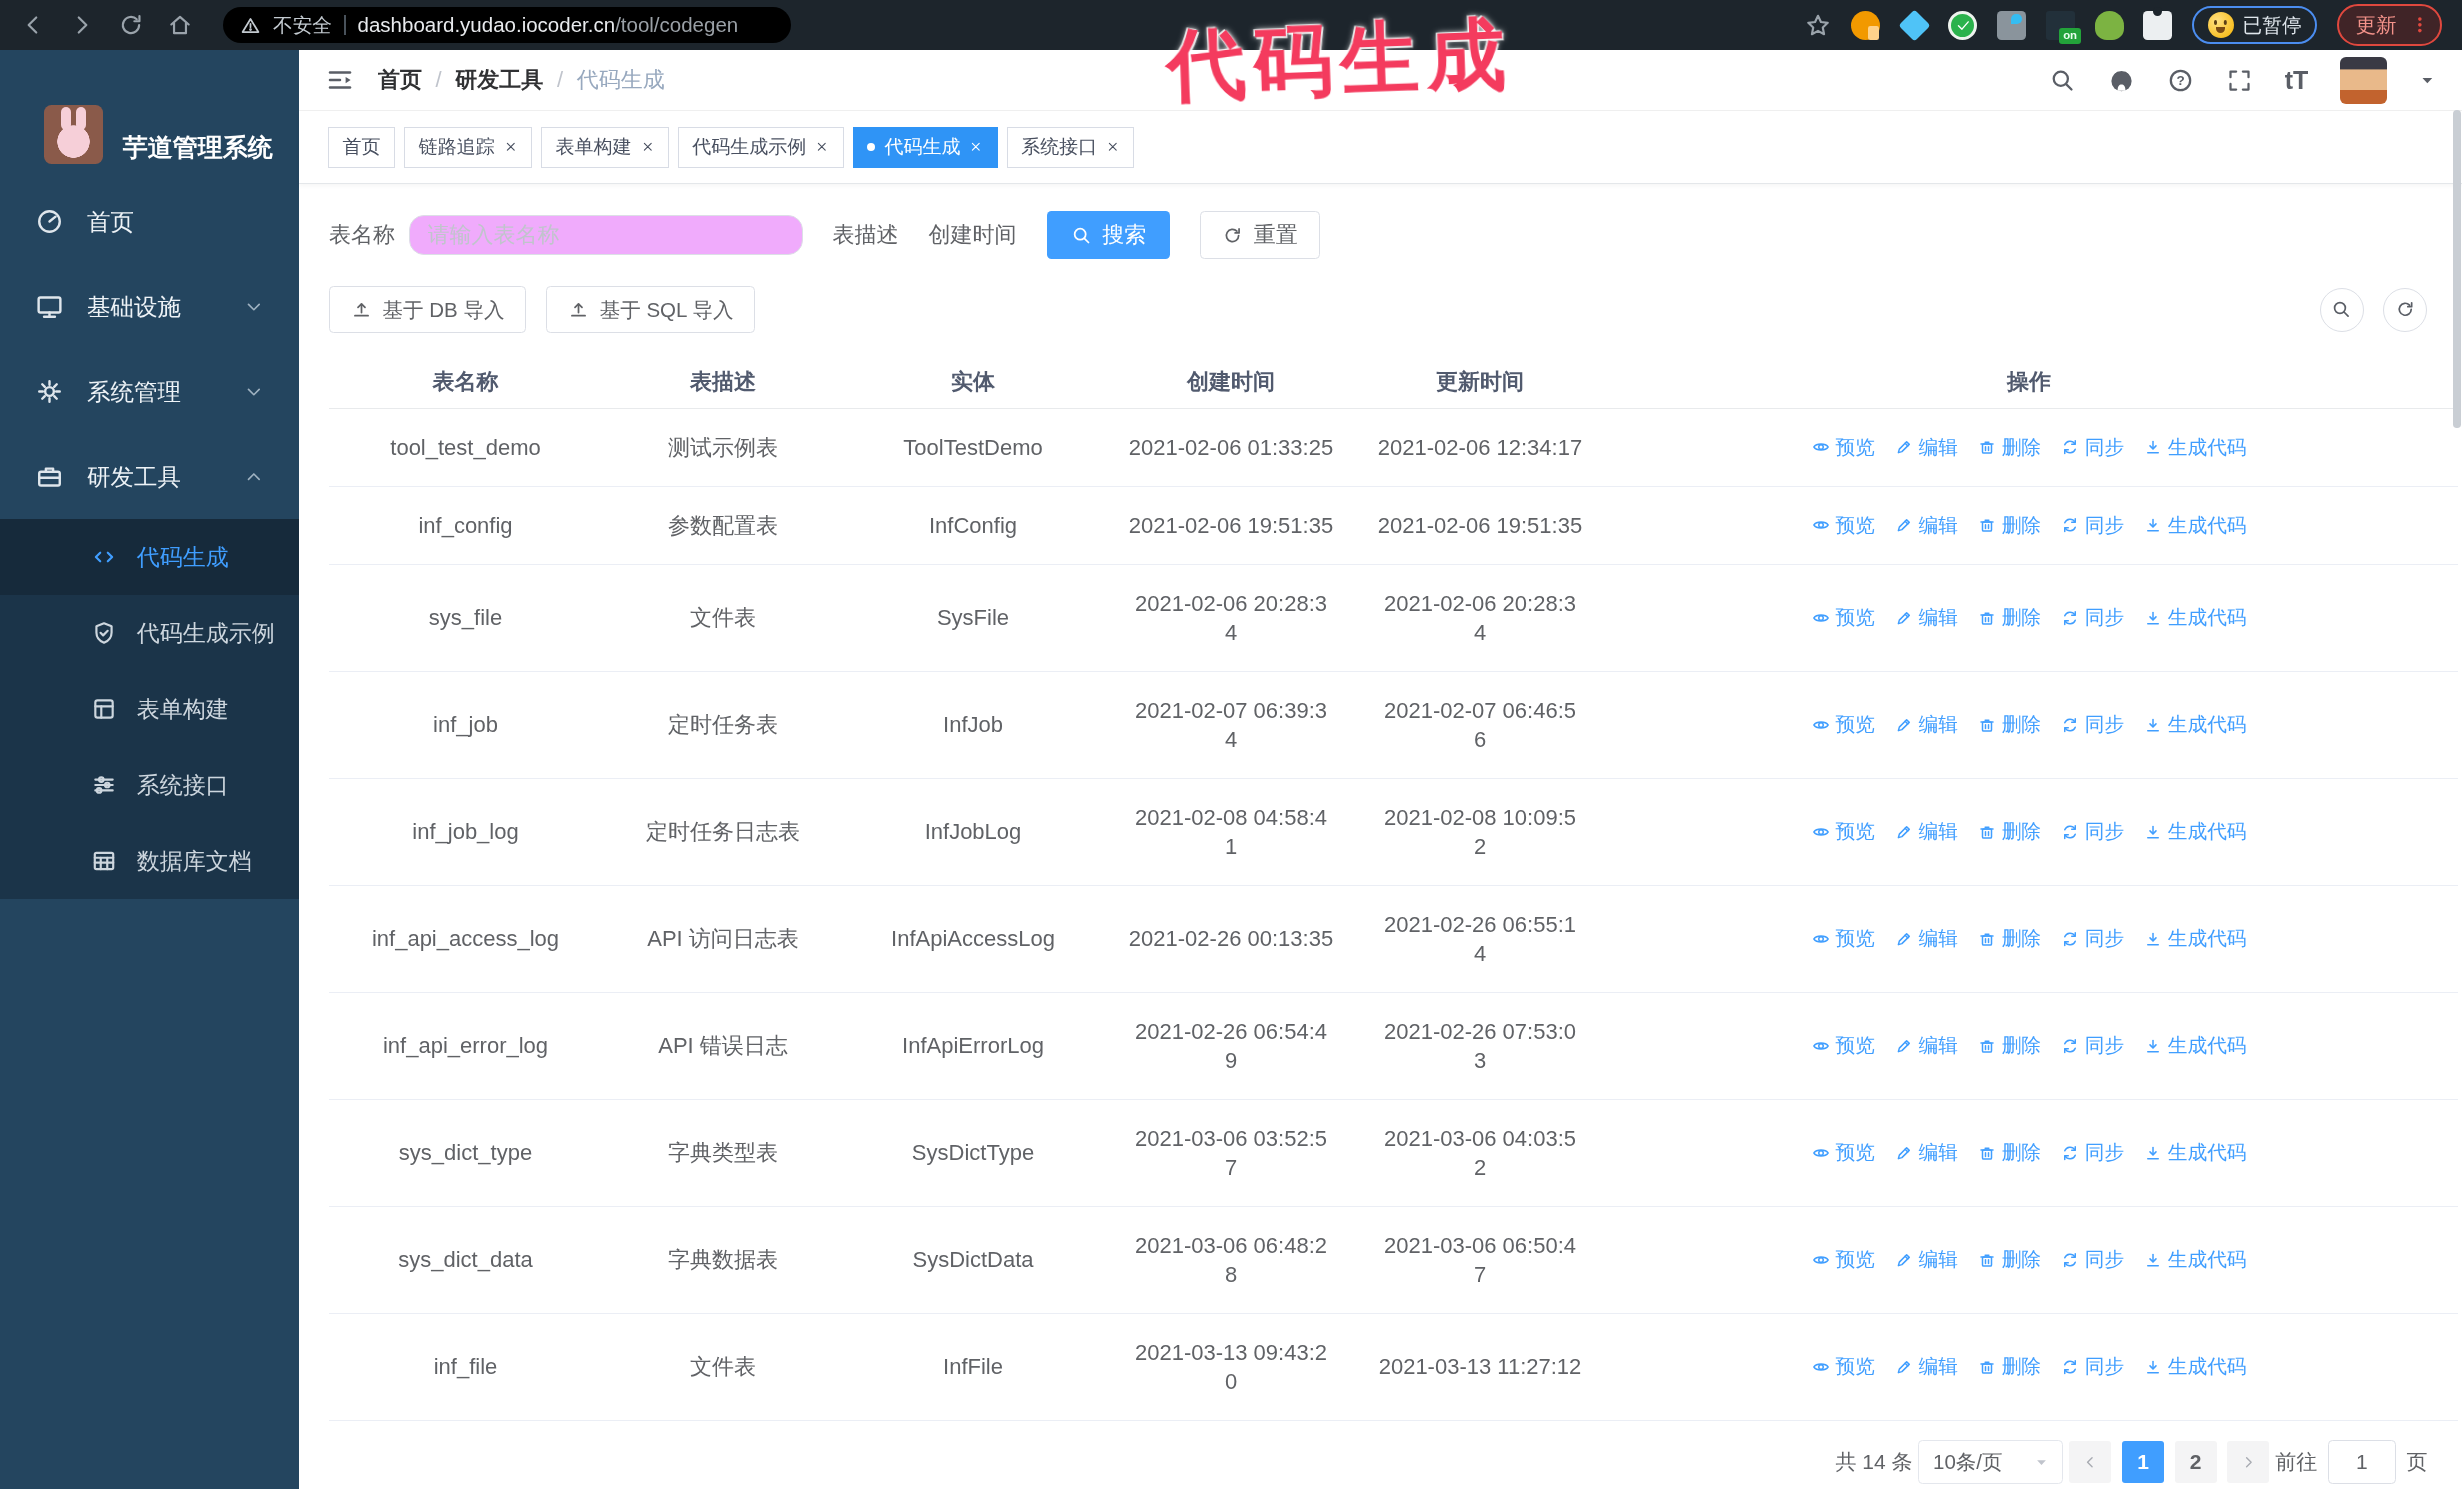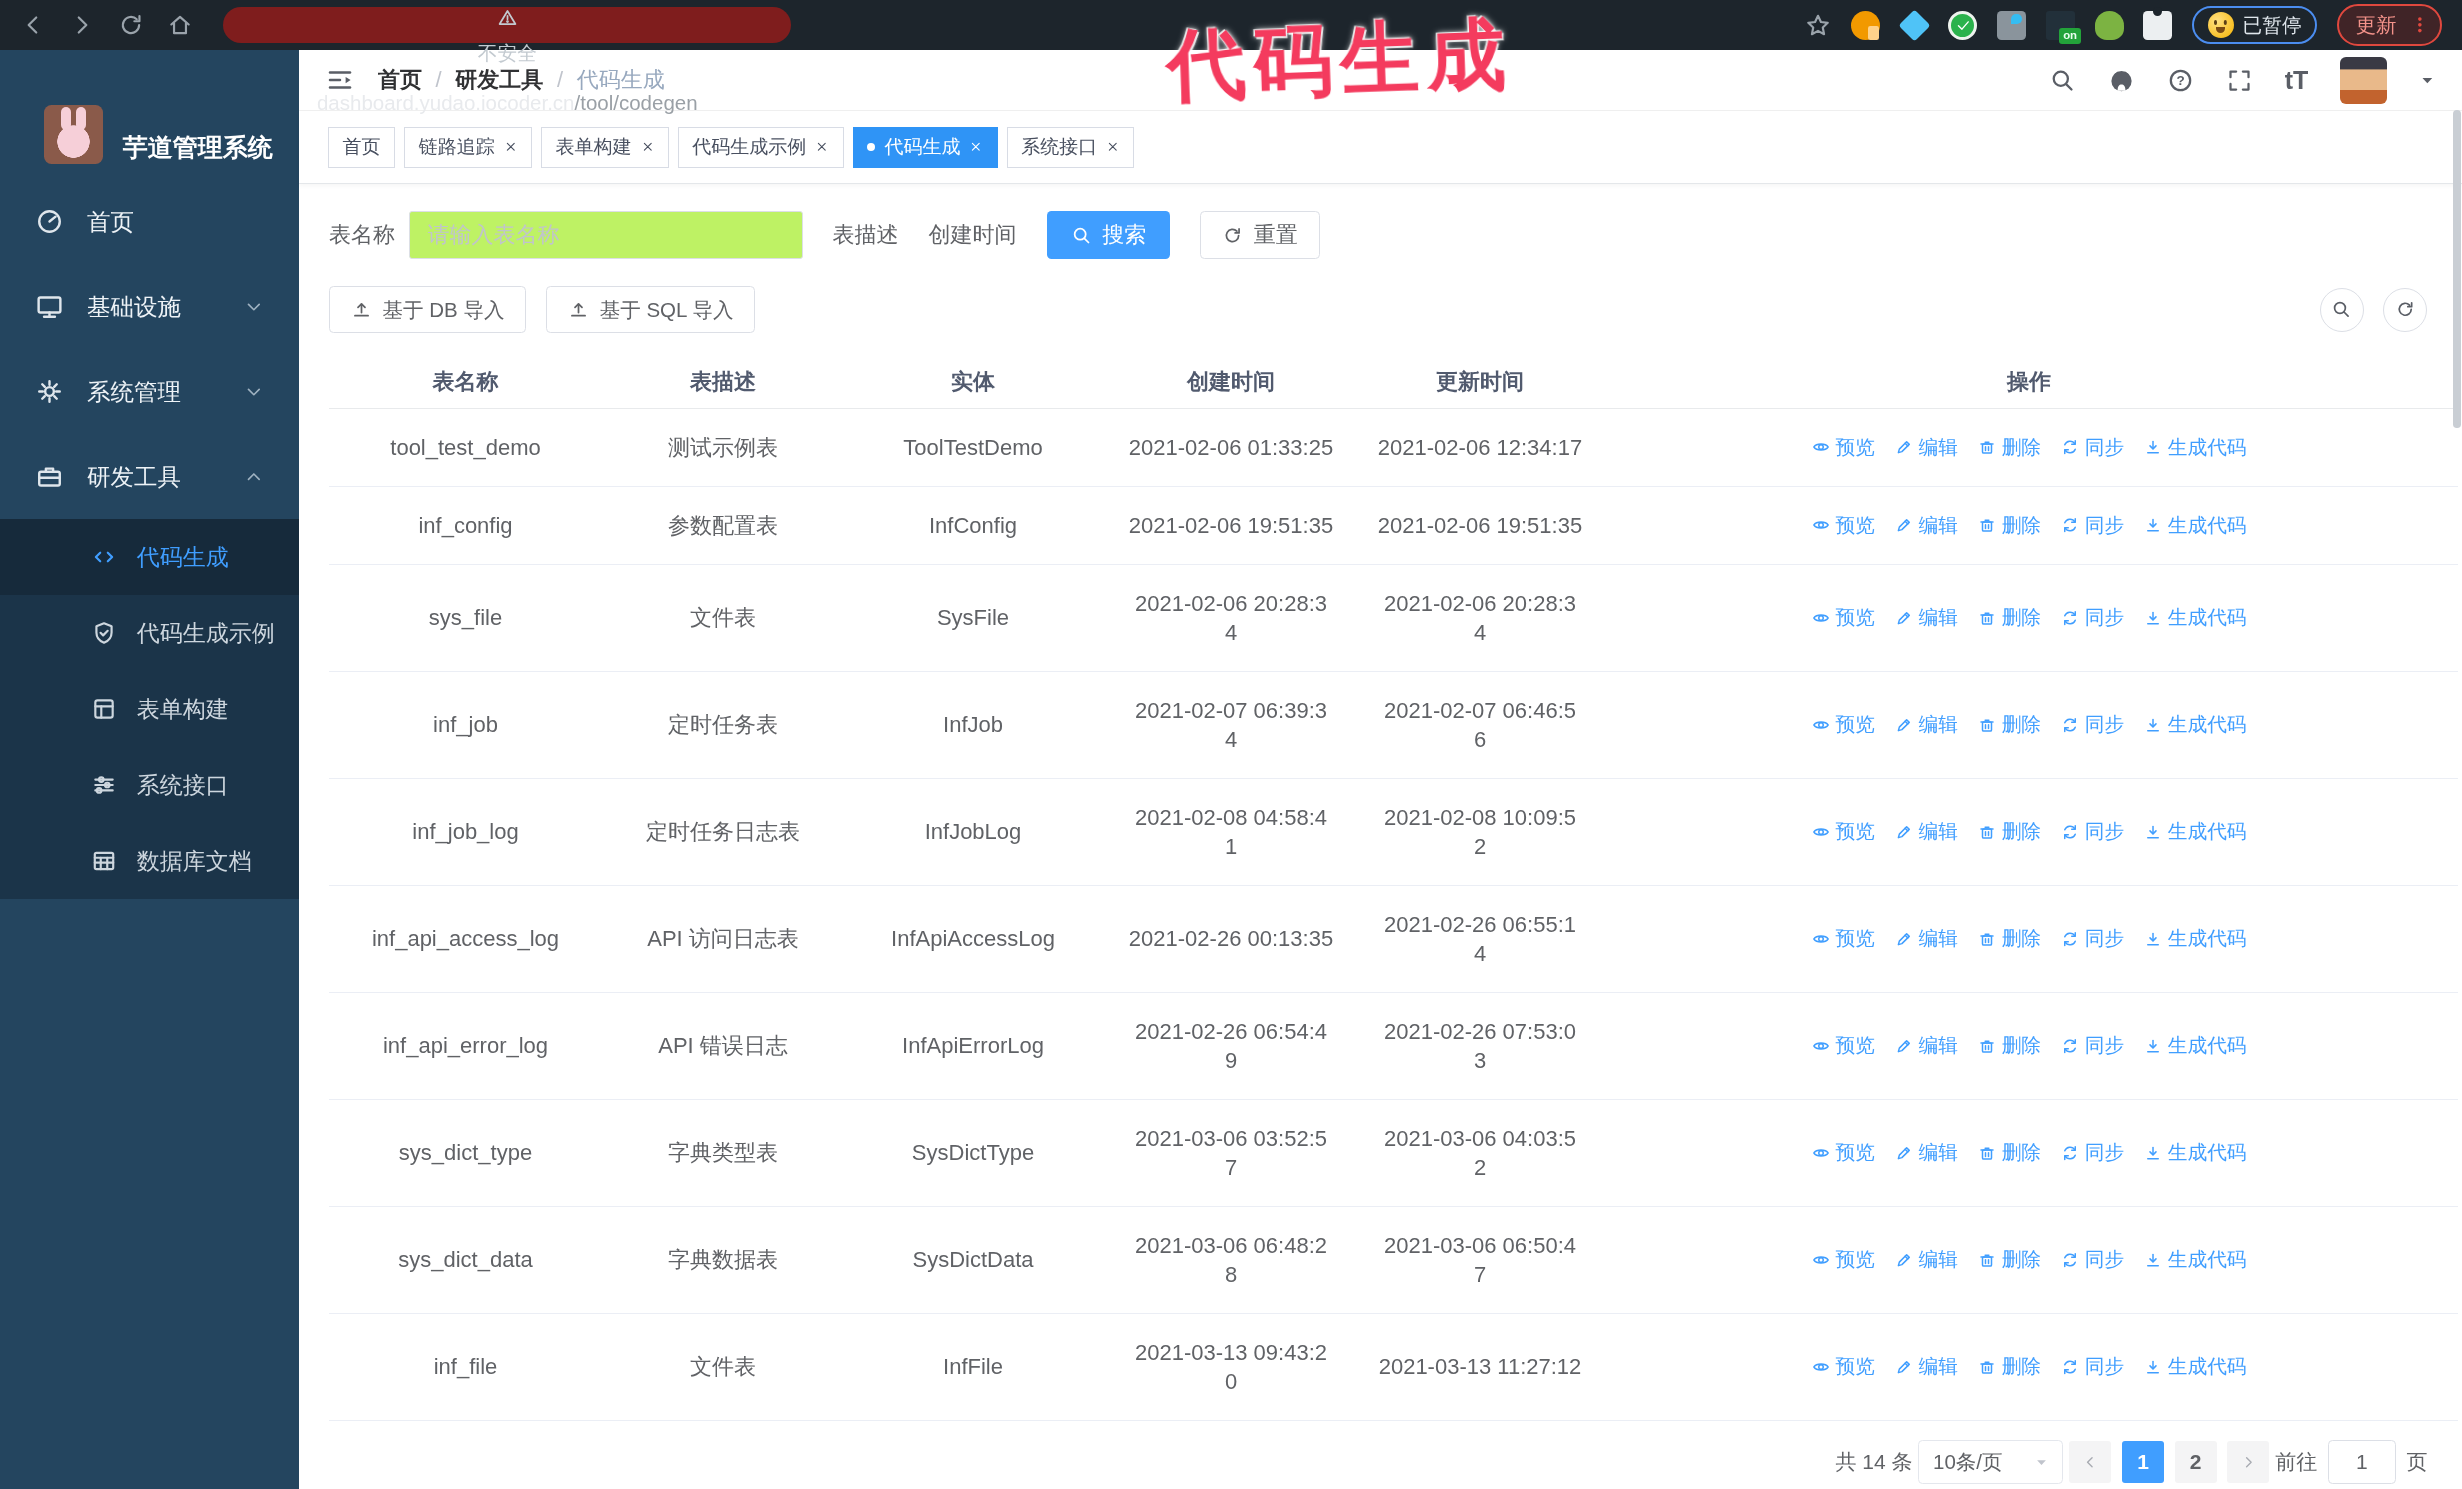--- a/index.html
+++ b/index.html
@@ -7,22 +7,22 @@
     font-family:"Liberation Sans","DejaVu Sans",sans-serif; background:#fff; }
 
   [data-icon] svg { width:100%; height:100%; display:block; }
   .ic-sm { width:21px; height:21px; }
   .ic-xs { width:16.7px; height:16.7px; }
 
   
   .browser-bar { height:50px; background:#1d252c; display:flex; align-items:center;
     padding:0 19.7px; gap:23px; color:#aab4bd; position:relative; z-index:5; }
   .nav-ic { width:26px; height:26px; color:#9aa3ab; }
-  .url-pill { height:36px; width:568px; background:#7f1d1d; border-radius:18px;
-    display:flex; align-items:center; padding:0 16.7px; gap:12px; margin-left:7.6px;flex-direction:column; }
+  .url-pill { height:36px; width:568px; background:#000000; border-radius:18px;
+    display:flex; align-items:center; padding:0 16.7px; gap:12px; margin-left:7.6px; }
   .url-pill .sec { color:#c3cad0; font-size:19.7px; }
   .url-divider { width:1.5px; height:19.7px; background:#49525b; }
   .url-text { font-size:20.5px; color:#e8eaed; white-space:nowrap; }
   .url-text .path { color:#9aa0a6; }
   .bar-right { margin-left:auto; display:flex; align-items:center; gap:19.7px; }
   .ext { width:29px; height:29px; border-radius:6px; display:flex; align-items:center;
     justify-content:center; font-size:12px; }
   .ext1 { background:#f29900; border-radius:50%; position:relative; }
   .ext1::after{ content:""; width:10.6px; height:13.6px; background:#ffd28a; border-radius:2.3px;
     position:absolute; right:1.5px; bottom:0; }
@@ -92,22 +92,22 @@
     border:0.8px solid #d8dce5; background:#fff; color:#495060; font-size:19px; cursor:pointer;
     white-space:nowrap; }
   .tag .dot { width:8.3px; height:8.3px; border-radius:50%; background:#fff; }
   .tag .tag-close { width:13.6px; height:13.6px; color:inherit; }
   .tag.active { background:#2f94f6; border-color:#2f94f6; color:#fff; }
 
   .content { flex:1; padding:27px 7.6px 0 30px; position:relative; }
   .filters { display:flex; align-items:center; gap:30px; }
   .fgroup { display:flex; align-items:center; gap:13.6px; }
   .flabel { font-size:22px; color:#606266; white-space:nowrap; }
-  .tin { width:394px; height:48px; border:0.8px solid #dcdfe6; border-radius:3px; padding:0 18px;
-    font-size:22px; color:#606266; outline:none; background:#bef264;
+  .tin { width:394px; height:40px; border:0.8px solid #dcdfe6; border-radius:15px; padding:0 18px;
+    font-size:22px; color:#606266; outline:none; background:#f0abfc;
     font-family:"Liberation Sans","DejaVu Sans",sans-serif; }
   .tin::placeholder { color:#c0c4cc; }
   .date-range { width:489px; height:48px; border:0.8px solid #dcdfe6; border-radius:4.5px;
     display:flex; align-items:center; padding:0 16.7px; gap:0; background:#fff; }
   .cal-ic { width:23px; height:23px; color:#c0c4cc; margin-right:10.6px; }
   .dr-ph { flex:1; text-align:center; font-size:22px; color:#c0c4cc; white-space:nowrap; }
   .dr-sep { color:#606266; font-size:22px; padding:0 6px; }
   .btn { height:48px; border-radius:4.5px; display:flex; align-items:center; gap:10.6px;
     font-size:22px; cursor:pointer; border:0.8px solid transparent; white-space:nowrap; }
   .btn-primary { background:#409eff; color:#fff; padding:0 23px; }

